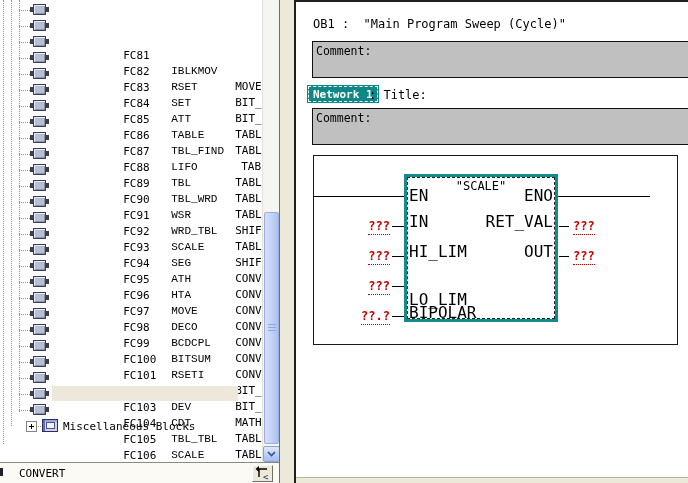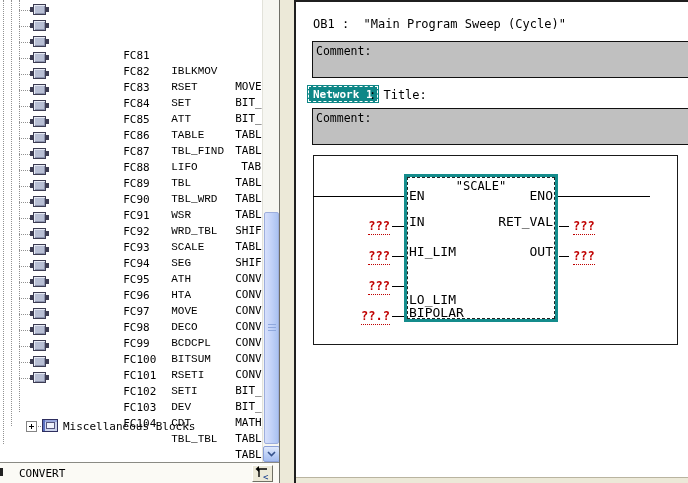--- a/index.html
+++ b/index.html
@@ -89,21 +89,21 @@
 
   .wire { position:absolute; height:1px; background:#000; }
   .wire-en  { left:17px;  top:196px; width:91px; }
   .wire-eno { left:262px; top:196px; width:92px; }
   .stub { position:absolute; height:1px; width:12px; background:#000; }
 
   .fbd-block { position:absolute; left:108px; top:174px; width:154px; height:148px;
     background:#fff; border:3px solid #148C8C; }
   .fbd-block::after { content:""; position:absolute; inset:0; border:1px dashed #222; pointer-events:none; }
   .fbd-title { position:absolute; left:0; top:2px; width:100%; text-align:center; font-size:12px; white-space:pre; }
-  .pin { position:absolute; font-size:13px; line-height:12px; white-space:pre; }
+  .pin { position:absolute; font-size:16px; line-height:12px; white-space:pre; }
   .pin.l { left:2px; }
   .pin.r { right:2px; text-align:right; }
 
   .operand { position:absolute; width:40px; font-size:12px; line-height:12px; font-weight:bold;
     color:#C00000; text-align:right; white-space:pre; }
   .operand b { font-weight:bold; border-bottom:1px dotted #C00000; padding-bottom:1px; }
   .operand.o-out { text-align:left; }
 
   .ed-bottom { position:absolute; left:0; top:477px; width:392px; height:6px; background:#ECE9D8; border-top:1px solid #b9b4a0; }
 
@@ -280,20 +280,34 @@
           <span class="t-id t-txt">FC103</span>
           <span class="t-name t-txt">CDT</span>
           <span class="t-family t-txt">TABLE</span>
         </div>
         <div class="tree-row" style="top: 370px;">
           <span class="hl"></span>
           <span class="blk-icon"></span>
           <span class="t-id t-txt">FC104</span>
           <span class="t-name t-txt">TBL_TBL</span>
           <span class="t-family t-txt">TABLE</span>
+        </div>
+        <div class="tree-row selected" style="top: 386px;">
+          <span class="hl"></span>
+          <span class="blk-icon"></span>
+          <span class="t-id t-txt">FC105</span>
+          <span class="t-name t-txt">SCALE</span>
+          
+        </div>
+        <div class="tree-row" style="top: 402px;">
+          <span class="hl"></span>
+          <span class="blk-icon"></span>
+          <span class="t-id t-txt">FC106</span>
+          
+          
         </div>
         <div class="misc-row">
         <span class="plus-box"></span>
         <span class="fam-icon"></span>
         <span class="misc-label">Miscellaneous Blocks</span>
       </div>
     </div>
 
     <div class="vscroll">
       <div class="vthumb">

